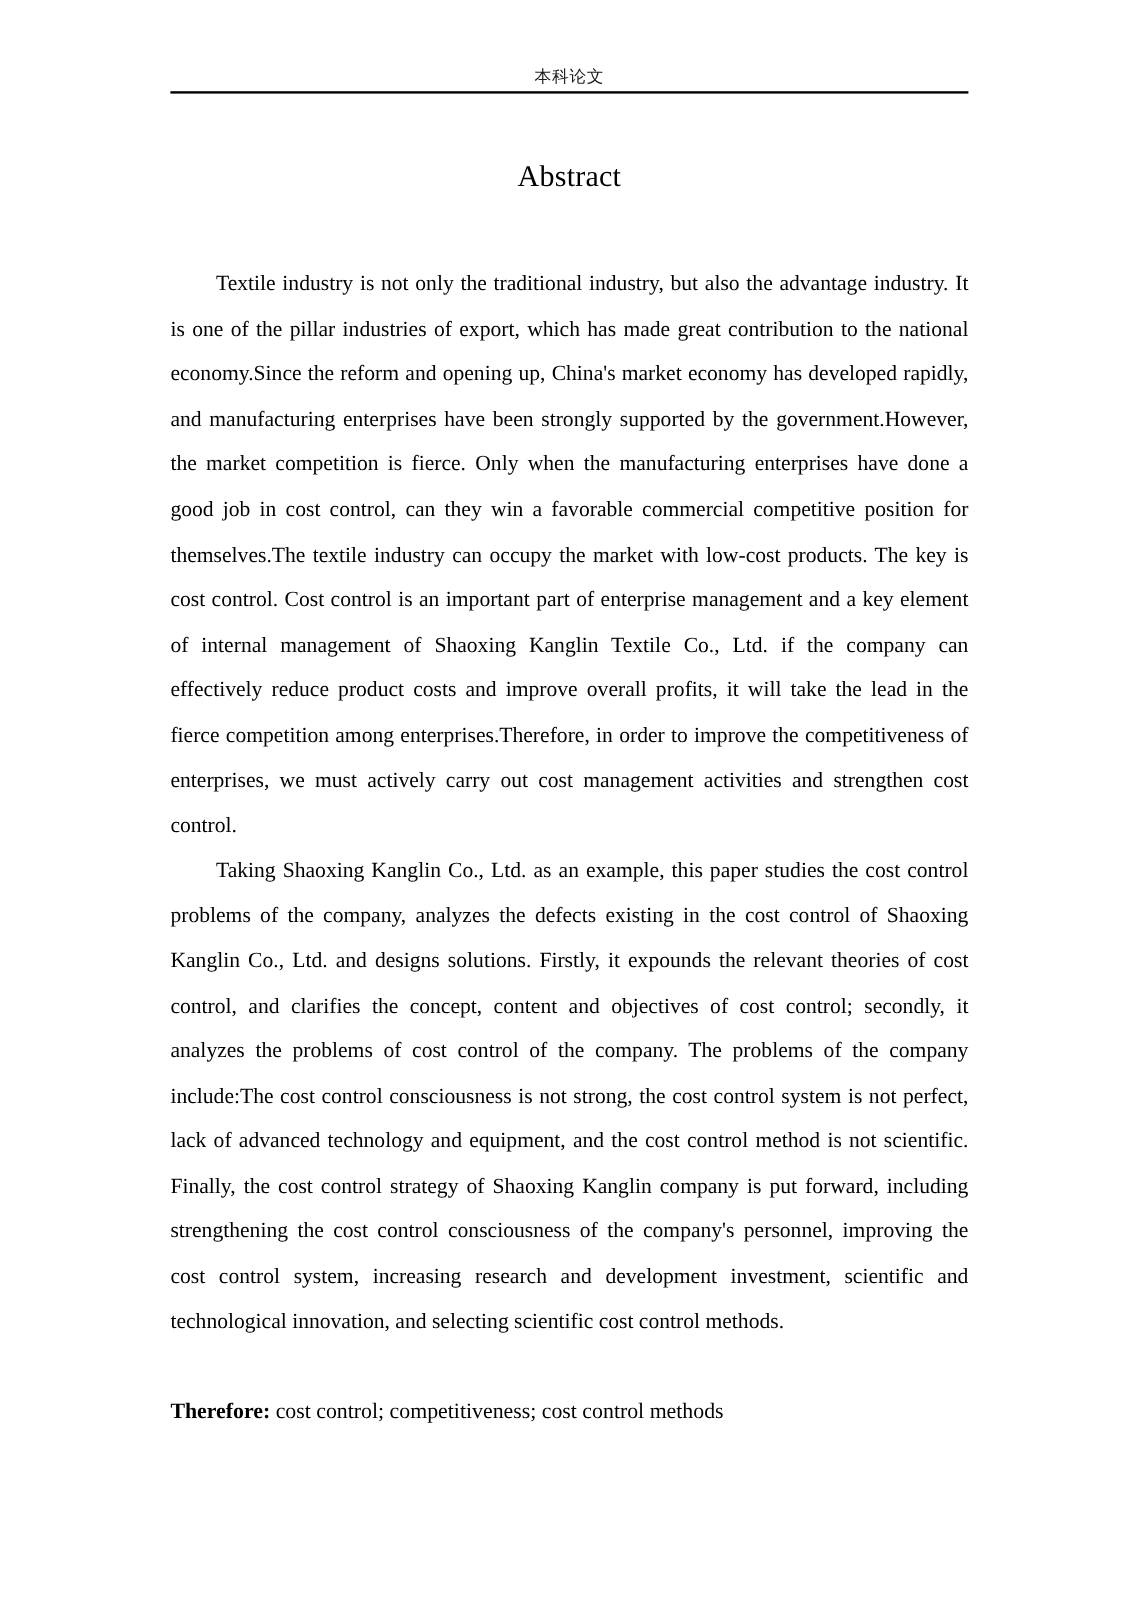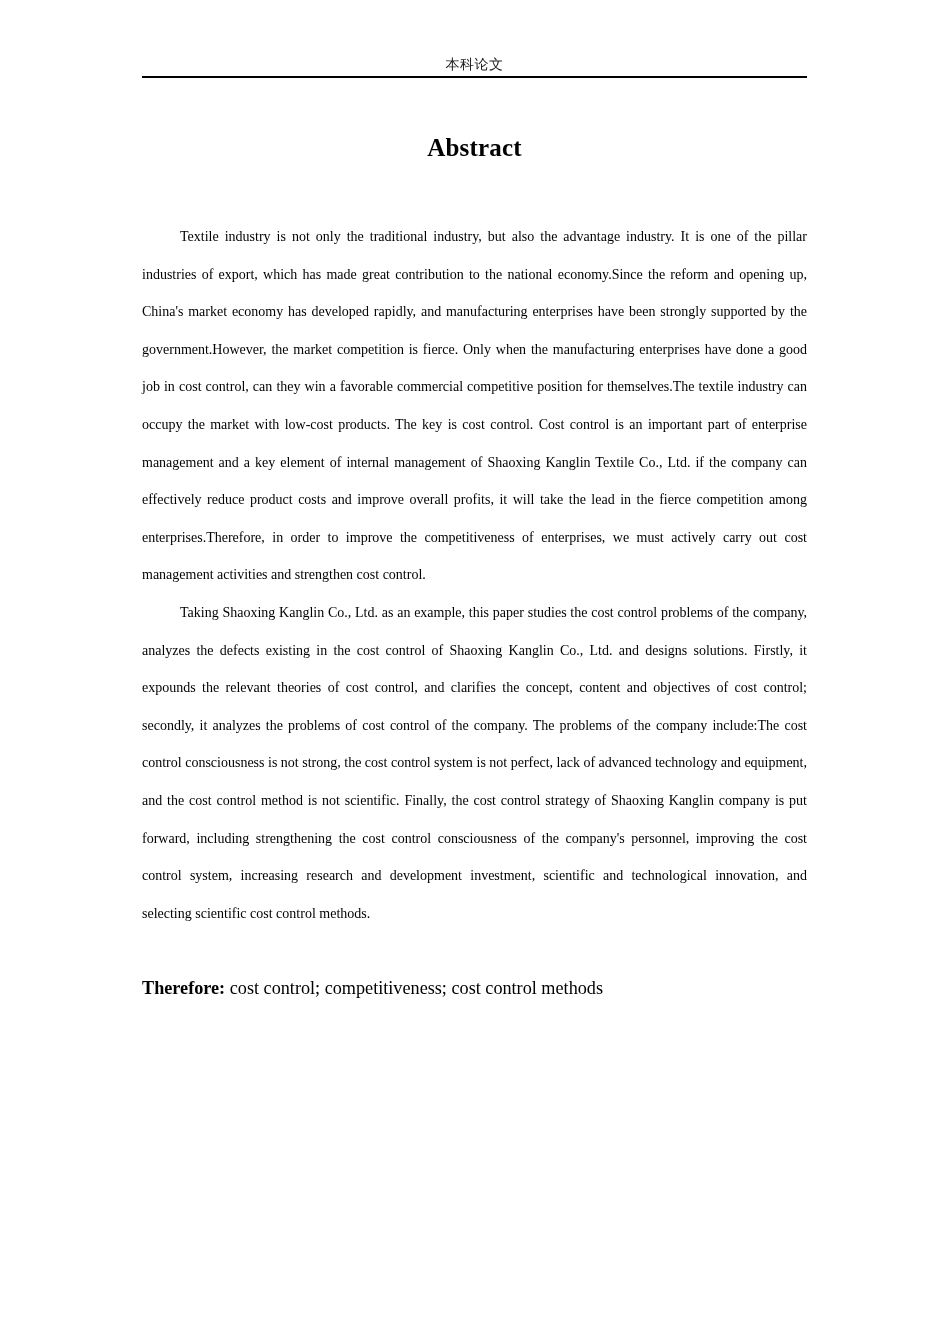--- a/index.html
+++ b/index.html
@@ -49,36 +49,36 @@
 
   
   .doc-title {
     position: absolute;
     left: 142px;
     top: 131px;
     width: 665px;
     text-align: center;
     font-size: 25px;
     line-height: 34px;
-    font-weight: bold;
+    font-weight: normal;
     margin: 0;
     letter-spacing: 0.2px;
   }
 
   
   .body-area {
     position: absolute;
     left: 142px;
     top: 218px;
     width: 665px;
   }
 
   p.para {
     margin: 0;
-    font-size: 14px;
+    font-size: 18px;
     line-height: 37.6px;
     text-align: justify;
     text-justify: inter-word;
     text-indent: 38px;
     word-spacing: 0px;
     hyphens: none;
     font-family: Liberation Serif, serif;
   }
   p.para.last-line-natural {
     text-align-last: left;

